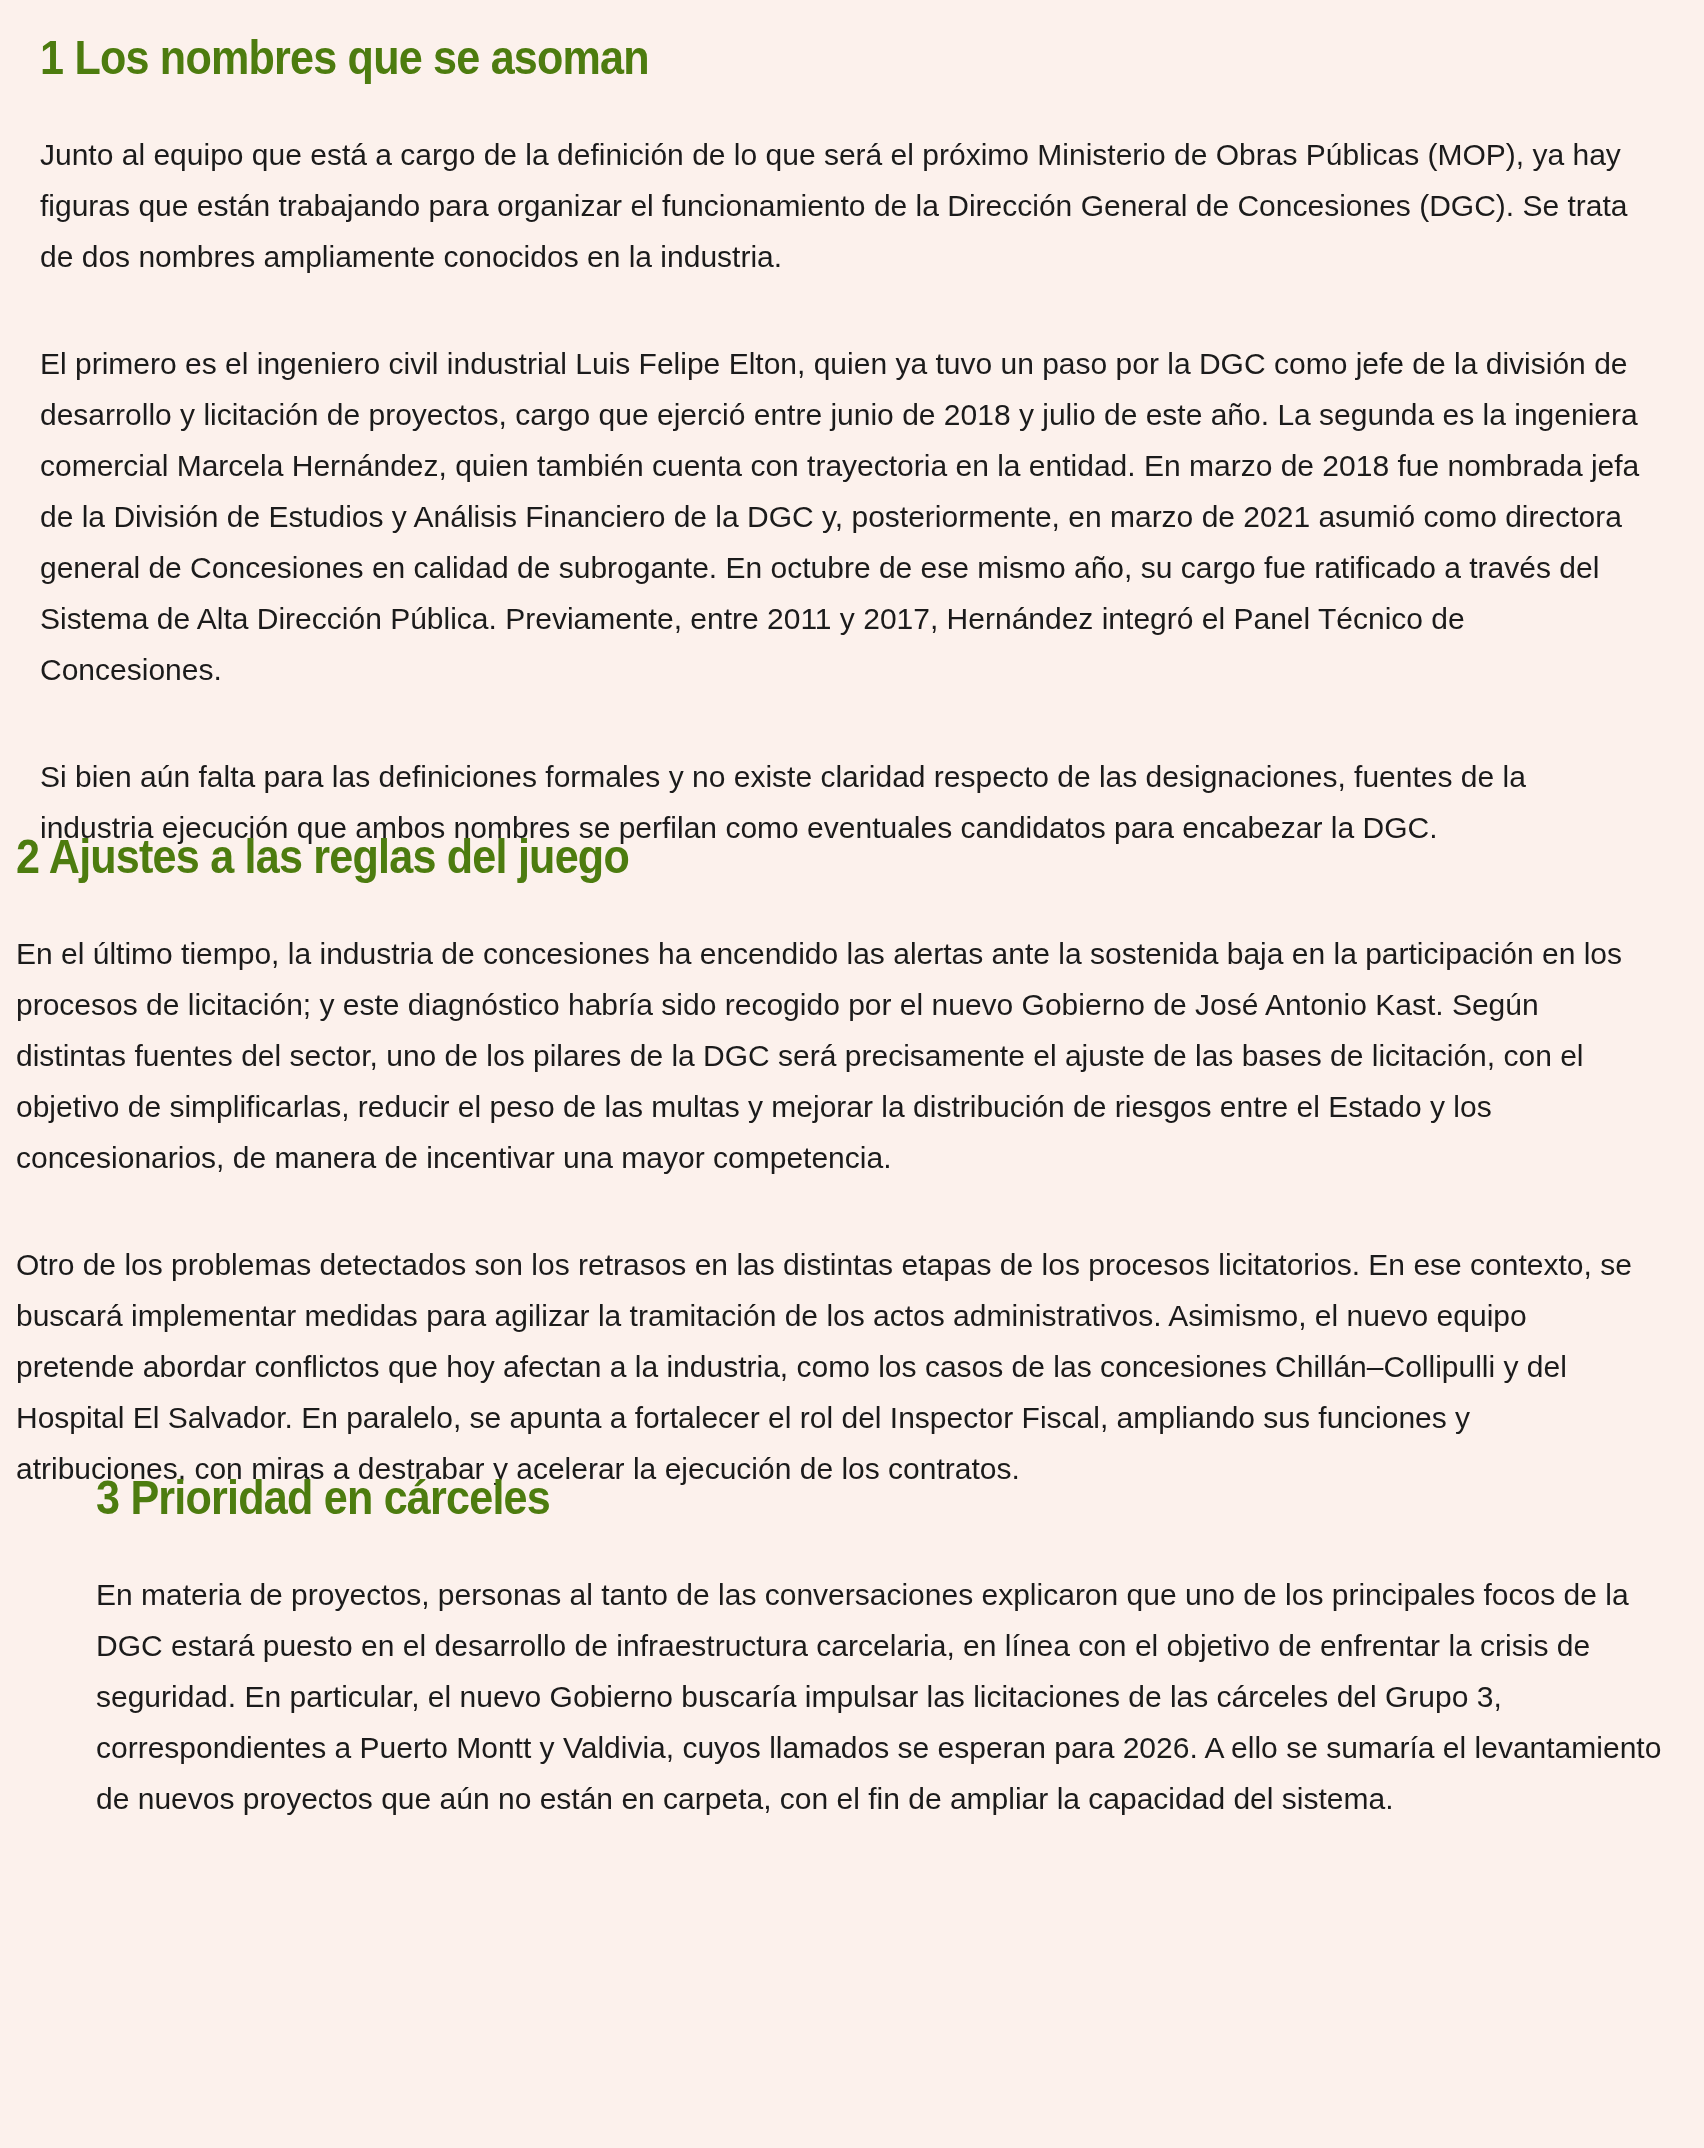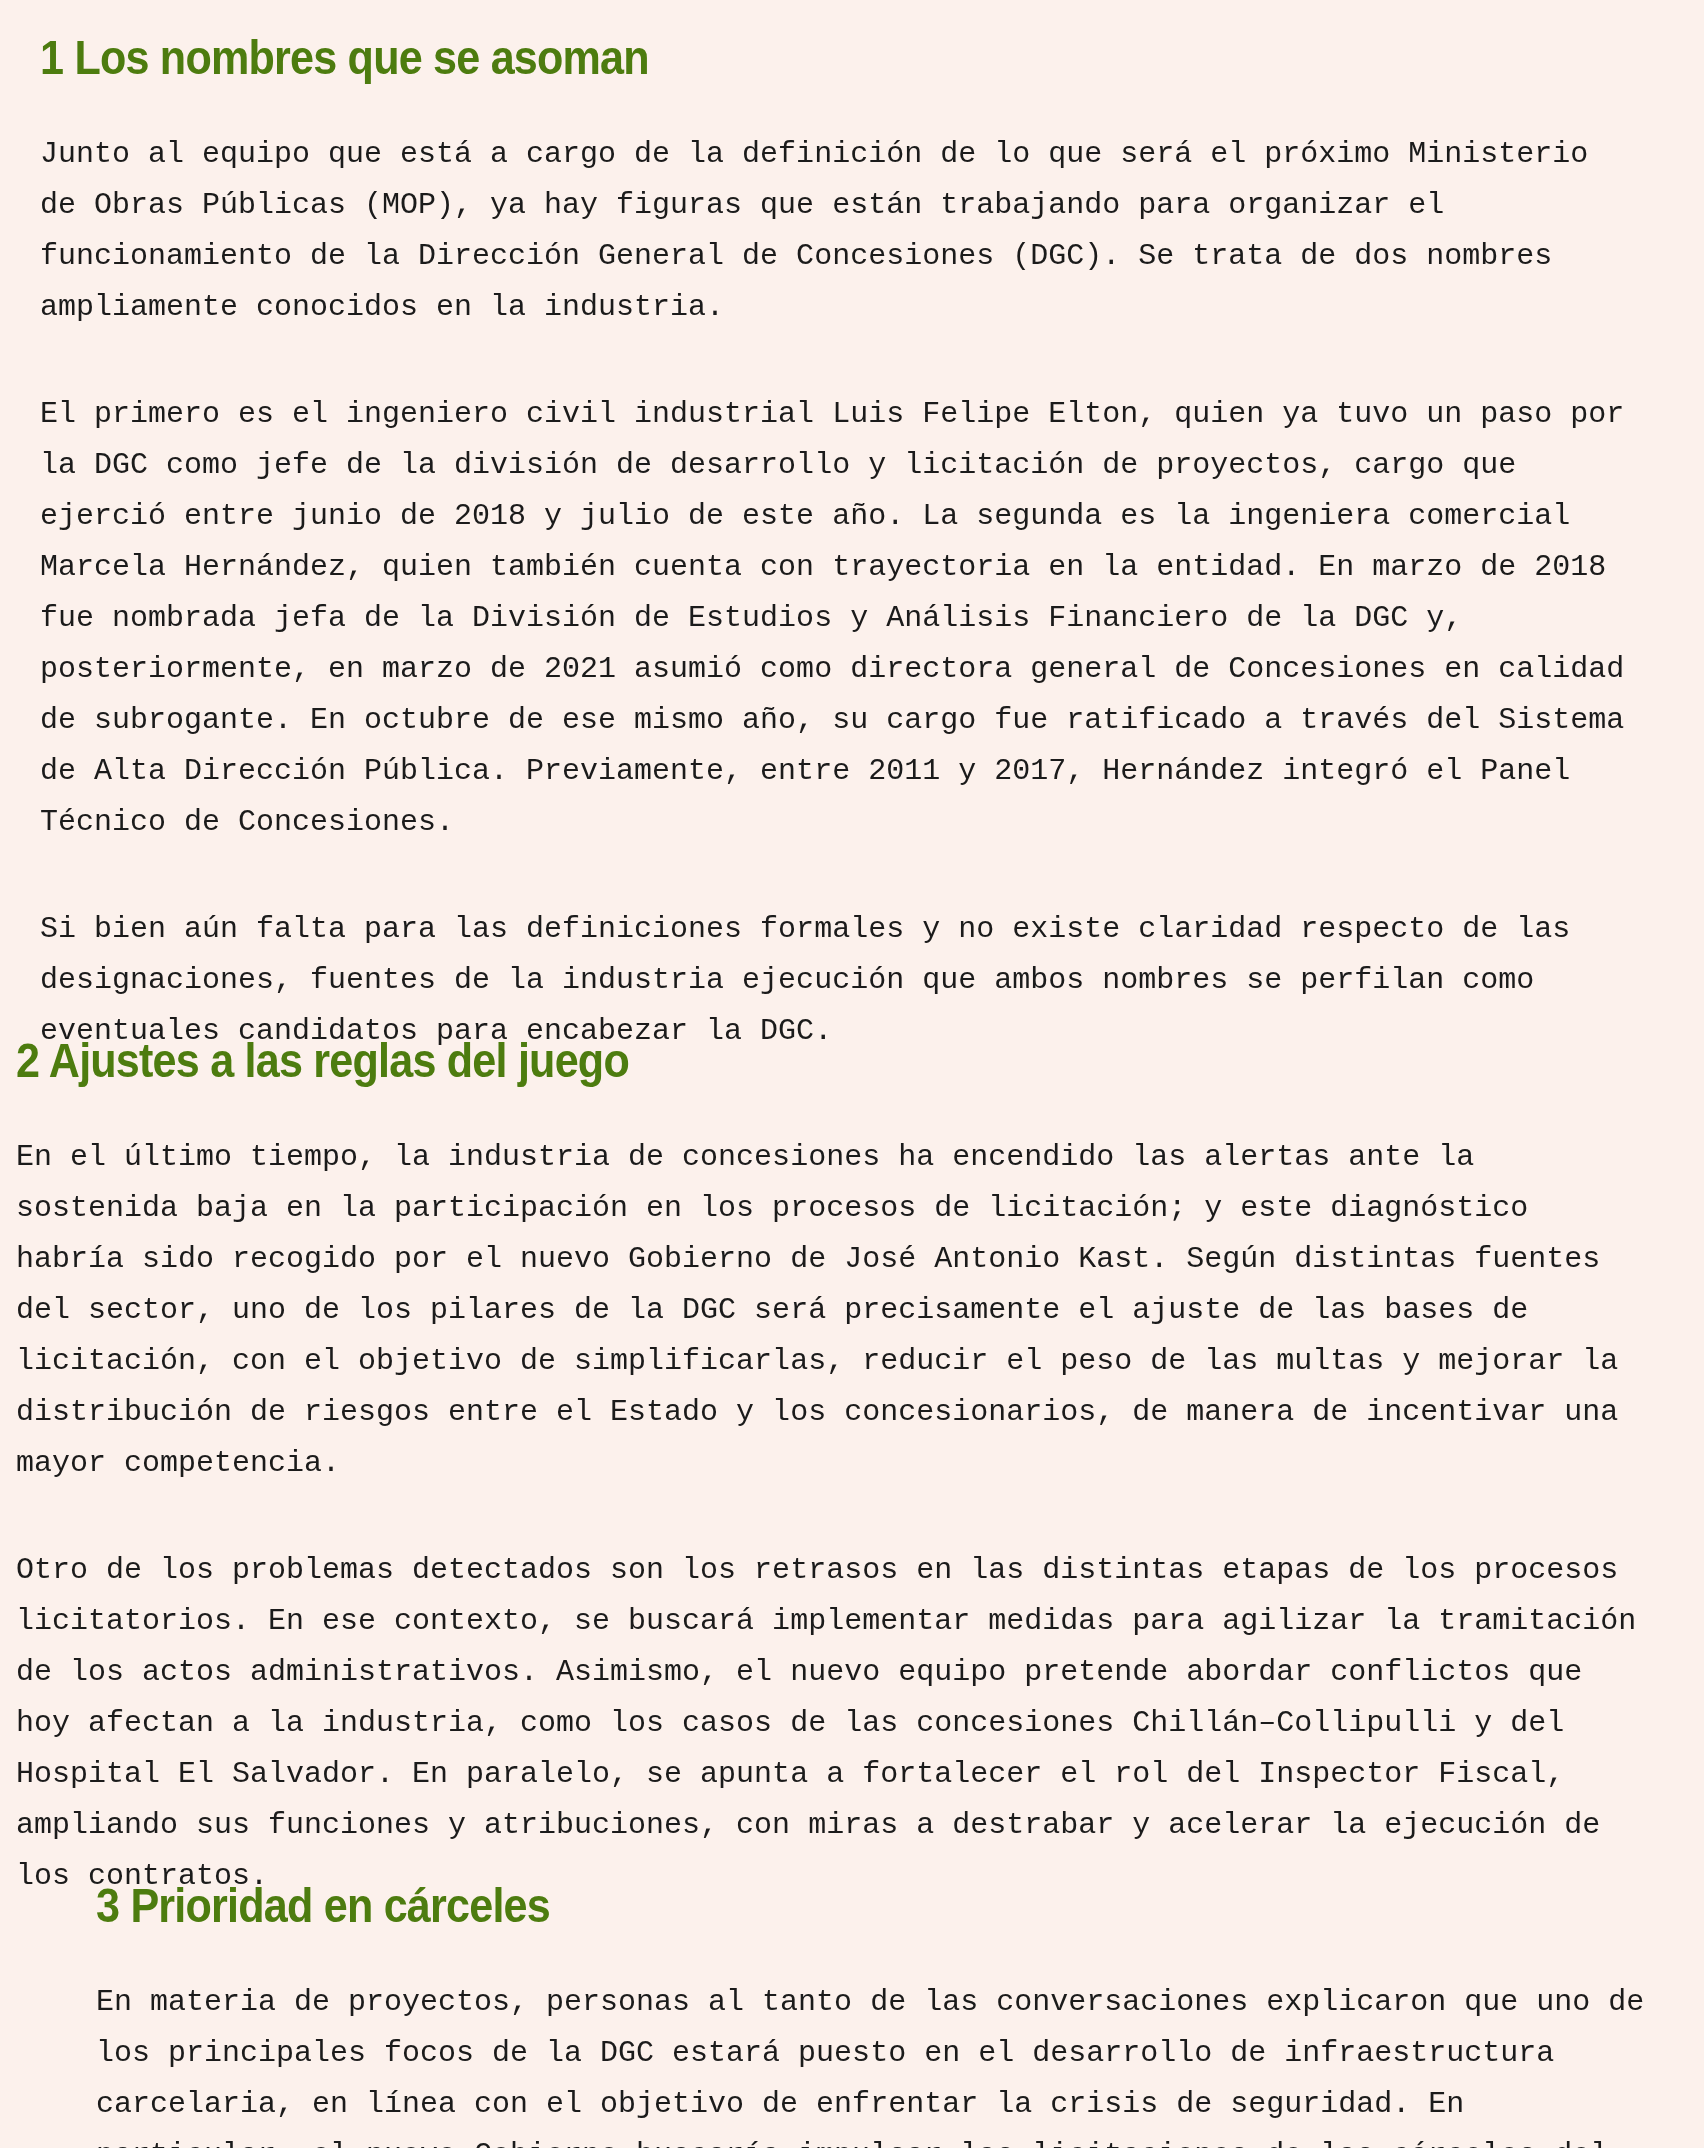--- a/index.html
+++ b/index.html
@@ -37,21 +37,20 @@
   }
   .sec-2 h2.heading, .sec-3 h2.heading {
     margin-top: -26px; 
   }
   p.body-text {
     margin: 0 0 56px 0;
     font-size: 30px;
     line-height: 51px;
     max-width: 1629px;
     letter-spacing: 0;
-    font-family: Liberation Mono, monospace;
   }
   .sec-1 p.body-text { max-width: 1601px; }
   .sec-3 p.body-text { max-width: 1618px; }
   p.body-text:last-child { margin-bottom: 0; }
 </style>
 </head>
 <body>
 
 <section class="sec-1">
   <h2 class="heading"><span>1 Los nombres que se asoman</span></h2>

